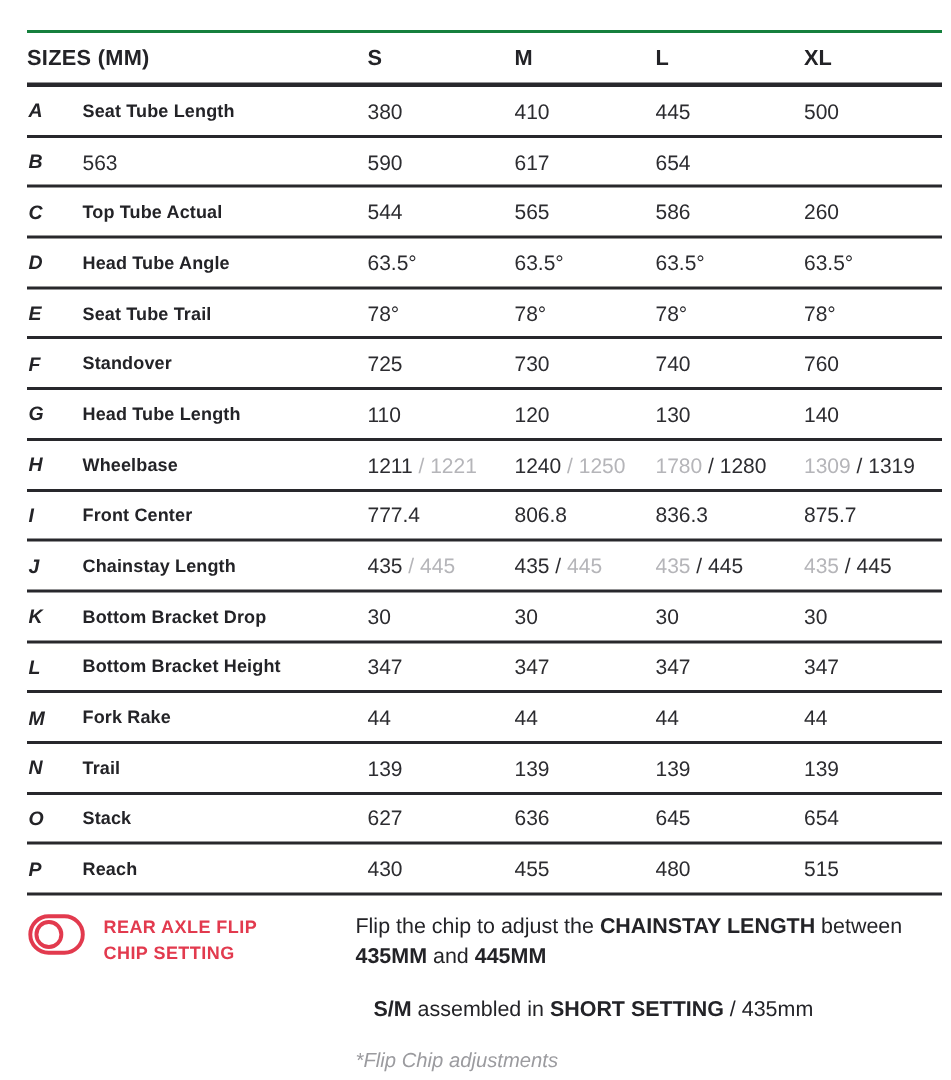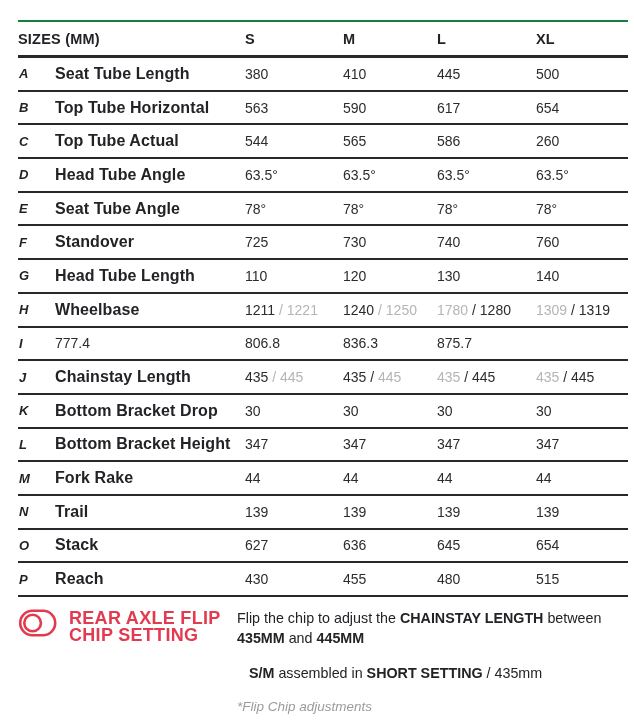--- a/index.html
+++ b/index.html
@@ -18,28 +18,28 @@
     height:33.7px;box-sizing:border-box;
     border-bottom:2px solid #28282c;
   }
   .header-row{
     grid-template-columns:227px 98px 94px 99px 92px;
     height:36px;border-bottom:3px solid #28282c;
   }
   .title{font-weight:700;font-size:14.5px;letter-spacing:.2px;}
   .col-head{font-weight:700;font-size:14.5px;}
   .letter{font-weight:700;font-style:italic;font-size:13px;padding-left:1px;}
-  .label{font-weight:700;font-size:16px;letter-spacing:.1px;}
+  .label{font-weight:700;font-size:12px;letter-spacing:.1px;}
   .value{font-size:14px;color:#2c2c30;white-space:nowrap;}
   .value .gray{color:#b5b5b9;}
   .footer{position:absolute;left:18px;top:608px;width:610px;display:flex;}
   .footer-left{width:219px;display:flex;gap:11px;align-items:flex-start;}
   .badge-icon{flex:0 0 auto;margin-top:0px;}
   .badge-text{
-    color:#e23a4e;font-weight:700;font-size:18px;line-height:17px;
+    color:#e23a4e;font-weight:700;font-size:12px;line-height:17px;
     letter-spacing:.3px;padding-top:2px;text-transform:uppercase;
   }
   .footer-right{width:391px;font-size:14.3px;line-height:20px;color:#232327;}
   .para{margin:0 0 14px 0;}
   .line{margin:12px;line-height:23px;}
   .b{font-weight:700;}
   .gray{color:#b5b5b9;}
   .note{margin:2px 0 0 0;font-style:italic;color:#9b9b9f;font-size:13.5px;font-weight:400;}
 </style>
 </head>
@@ -60,21 +60,20 @@
       <div class="letter">A</div>
       <div class="label">Seat Tube Length</div>
       <div class="value"><span>380</span></div>
       <div class="value"><span>410</span></div>
       <div class="value"><span>445</span></div>
       <div class="value"><span>500</span></div>
     </div>
 
     <div class="row">
       <div class="letter">B</div>
-      <div class="label">Top Tube Horizontal</div>
       <div class="value"><span>563</span></div>
       <div class="value"><span>590</span></div>
       <div class="value"><span>617</span></div>
       <div class="value"><span>654</span></div>
     </div>
 
     <div class="row">
       <div class="letter">C</div>
       <div class="label">Top Tube Actual</div>
       <div class="value"><span>544</span></div>
@@ -87,21 +86,21 @@
       <div class="letter">D</div>
       <div class="label">Head Tube Angle</div>
       <div class="value"><span>63.5°</span></div>
       <div class="value"><span>63.5°</span></div>
       <div class="value"><span>63.5°</span></div>
       <div class="value"><span>63.5°</span></div>
     </div>
 
     <div class="row">
       <div class="letter">E</div>
-      <div class="label">Seat Tube Angle</div>
+      <div class="label">Seat Tube Trail</div>
       <div class="value"><span>78°</span></div>
       <div class="value"><span>78°</span></div>
       <div class="value"><span>78°</span></div>
       <div class="value"><span>78°</span></div>
     </div>
 
     <div class="row">
       <div class="letter">F</div>
       <div class="label">Standover</div>
       <div class="value"><span>725</span></div>
@@ -123,20 +122,21 @@
       <div class="letter">H</div>
       <div class="label">Wheelbase</div>
       <div class="value"><span>1211</span><span class="gray"> / </span><span class="gray">1221</span></div>
       <div class="value"><span>1240</span><span class="gray"> / </span><span class="gray">1250</span></div>
       <div class="value"><span class="gray">1780</span><span> / </span><span>1280</span></div>
       <div class="value"><span class="gray">1309</span><span> / </span><span>1319</span></div>
     </div>
 
     <div class="row">
       <div class="letter">I</div>
+      <div class="label">Front Center</div>
       <div class="value"><span>777.4</span></div>
       <div class="value"><span>806.8</span></div>
       <div class="value"><span>836.3</span></div>
       <div class="value"><span>875.7</span></div>
     </div>
 
     <div class="row">
       <div class="letter">J</div>
       <div class="label">Chainstay Length</div>
       <div class="value"><span>435</span><span class="gray"> / </span><span class="gray">445</span></div>

